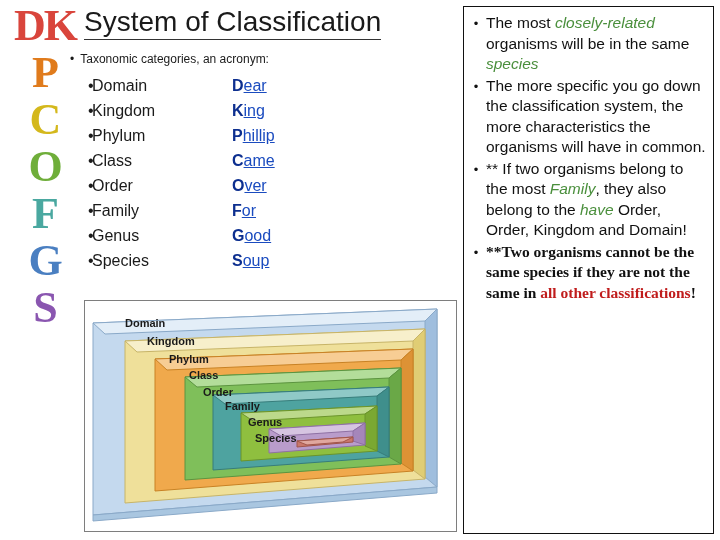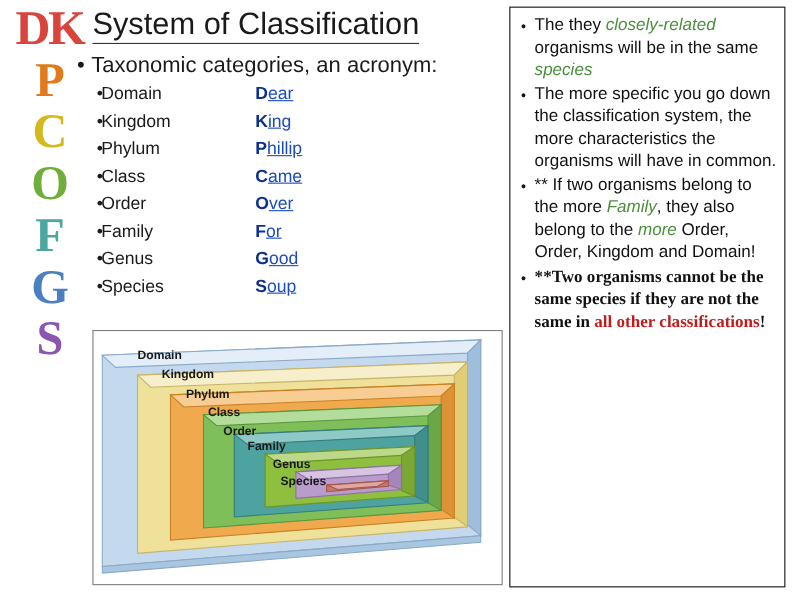--- a/index.html
+++ b/index.html
@@ -40,21 +40,21 @@
     white-space:nowrap;
   }
 
   
   .mid-col{
     position:absolute;
     left:70px; top:48px;
     width:390px;
   }
   .lead{
-    font-size:20px;
+    font-size:12px;
     color:#1a1a1a;
     margin-left:0px;
     line-height:22px;
   }
   .lead .b{margin-right:6px;}
   .cat-list{
     margin-top:3px;
   }
   .cat-row{
     display:flex;
@@ -187,33 +187,33 @@
       <span class="cat-name">Species</span>
       <span class="mnem"><span class="first">S</span><span class="rest">oup</span></span>
     </div>
   </div>
 </div>
 
 <div class="right-box">
   <div class="rb-item">
     <div class="rb-bullet">•</div>
     <div class="rb-text">
-      <span>The they </span><span class="grn">closely-related</span><span> organisms will be in the same </span><span class="grn">species</span>
+      <span>The most </span><span class="grn">closely-related</span><span> organisms will be in the same </span><span class="grn">species</span>
     </div>
   </div>
   <div class="rb-item">
     <div class="rb-bullet">•</div>
     <div class="rb-text">
       <span>The more specific you go down the classification system, the more characteristics the organisms will have in common.</span>
     </div>
   </div>
   <div class="rb-item">
     <div class="rb-bullet">•</div>
     <div class="rb-text">
-      <span>** If two organisms belong to the more </span><span class="grn">Family</span><span>, they also belong to the </span><span class="grn">more</span><span> Order, Order, Kingdom and Domain!</span>
+      <span>** If two organisms belong to the most </span><span class="grn">Family</span><span>, they also belong to the </span><span class="grn">have</span><span> Order, Order, Kingdom and Domain!</span>
     </div>
   </div>
   <div class="rb-item">
     <div class="rb-bullet">•</div>
     <div class="rb-text">
       <span class="bold">**Two organisms cannot be the same species if they are not the same in </span><span class="bold red">all other classifications</span><span class="bold">!</span>
     </div>
   </div>
 </div>
 

